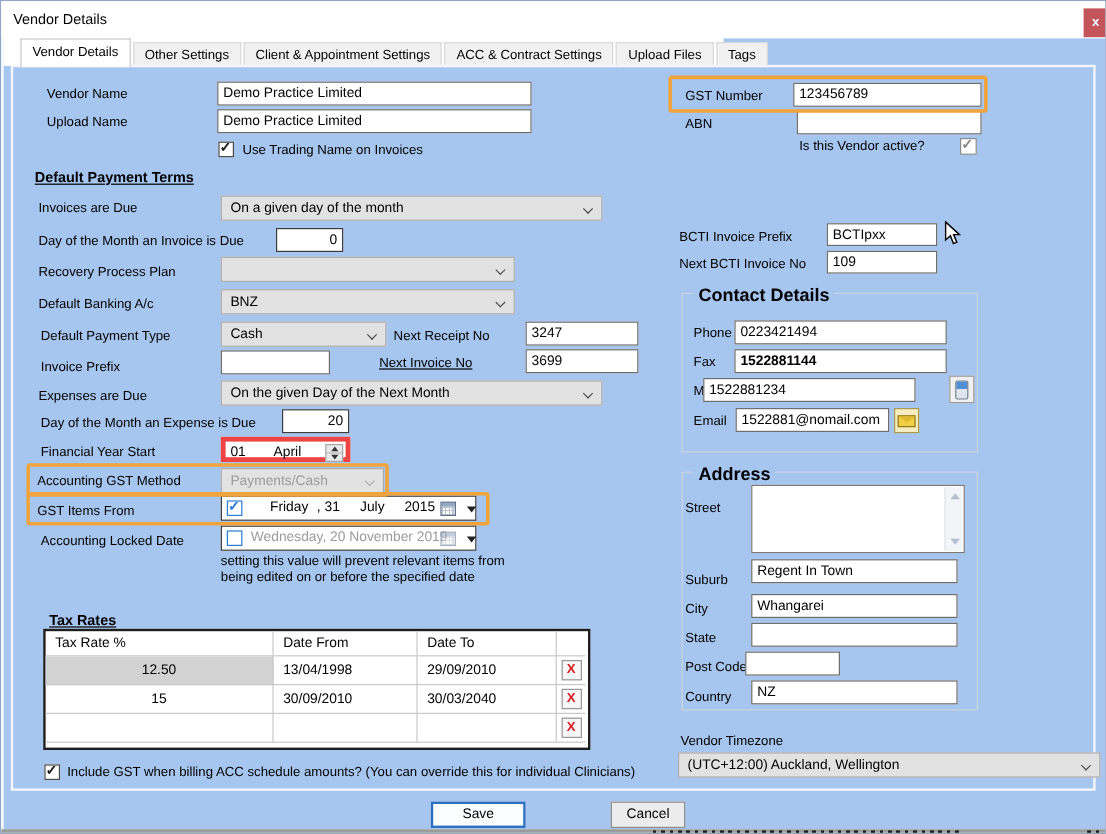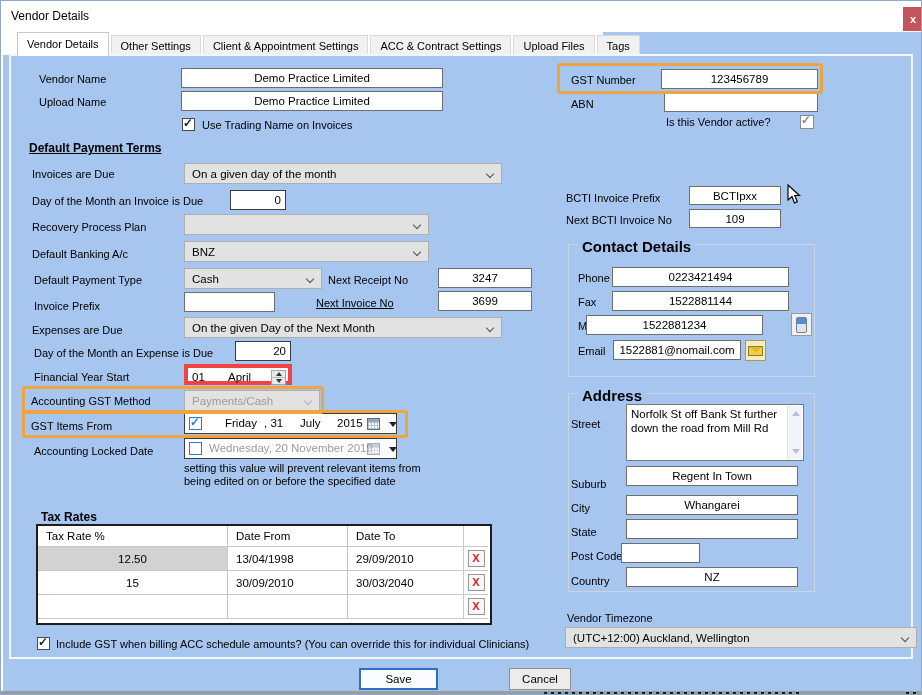--- a/index.html
+++ b/index.html
@@ -20,21 +20,21 @@
   .title { position:absolute; left:10px; top:8px; font-size:12px; }
   .closebtn { position:absolute; left:902px; top:6px; width:20px; height:24px; background:#c4545c;
     color:#fff; font-weight:bold; font-size:11px; display:flex; align-items:center; justify-content:center; cursor:pointer; }
   
   .tabstrip { position:absolute; left:16px; top:31px; height:24px; display:flex; align-items:flex-end; }
   .tab { height:21px; line-height:20px; padding:0 9px; background:#f1f1f1; border:1px solid #d9d9d9;
     border-bottom:none; margin-right:2px; font-size:11px; white-space:nowrap; cursor:pointer; }
   .tab.active { height:24px; line-height:23px; background:#fff; border-color:#c8c8c8; position:relative; z-index:3; }
   
   .txt { position:absolute; background:#fff; border:1px solid #6e6e6e; font-size:11.5px;
-    font-family:"Liberation Sans", sans-serif; padding:0 4px; height:20px;text-align:center; }
+    font-family:"Liberation Sans", sans-serif; padding:0 4px; height:20px; }
   .numbox { position:absolute; background:#fff; border:1px solid #3c3c3c; font-size:11.5px;
     font-family:"Liberation Sans", sans-serif; padding:0 4px; height:20px; text-align:right; }
   .combo { position:absolute; height:21px; background:#e2e2e2; border:1px solid #aeaeae;
     display:flex; align-items:center; padding:0 7px; font-size:11.5px; cursor:pointer; }
   .combo .chev { position:absolute; right:8px; top:7px; width:6px; height:6px;
     border-right:1.6px solid #4e4e4e; border-bottom:1.6px solid #4e4e4e; transform:rotate(45deg); }
   .combo.disabled { color:#9b9b9b; }
   .combo.disabled .chev { border-color:#b0b0b0; }
   .cb { position:absolute; width:13px; height:13px; background:#fff; border:1px solid #4a4a4a; cursor:pointer; }
   .cb.on::after { content:"✓"; position:absolute; left:0px; top:-3px; font-size:12px; font-weight:bold; color:#1c1c1c; }
@@ -222,21 +222,21 @@
   <div class="dtp disabled" style="left:183px;top:437px;width:213px;">
     <span class="cb blue"></span>
     <span class="abs" style="left:24px;top:3px;">Wednesday, 20 November 2019</span>
     <span class="calico abs" style="left:182px;top:4px;"></span>
     <span class="dda abs" style="left:199px;top:8px;"></span>
   </div>
 
   <span class="note" style="left:183px;top:461px;">setting this value will prevent relevant items from</span>
   <span class="note" style="left:183px;top:474px;">being edited on or before the specified date</span>
 
-  <span class="hdr" style="left:40px;top:509px;">Tax Rates</span>
+  <span class="hdr" style="left:40px;top:509px;text-decoration:underline;">Tax Rates</span>
   <div class="taxwrap" style="left:35px;top:523px;width:456px;height:101px;">
     <div class="trow thead">
       <div class="tcell c0">Tax Rate %</div>
       <div class="tcell c1">Date From</div>
       <div class="tcell c2">Date To</div>
       <div class="tcell c3"></div>
     </div>
     <div class="trow tdata">
       <div class="tcell c0 selcell">12.50</div>
       <div class="tcell c1">13/04/1998</div>
@@ -279,37 +279,36 @@
   <span class="lbl" style="left:565px;top:191px;">BCTI Invoice Prefix</span>
   <input class="txt" style="left: 688px; top: 185px; width: 92px; height: 19px;" value="BCTIpxx">
   <span class="lbl" style="left:565px;top:213px;">Next BCTI Invoice No</span>
   <input class="txt" style="left: 688px; top: 208px; width: 92px; height: 19px;" value="109">
 
   <div class="gbox" style="left:567px;top:243px;width:247px;height:133px;"></div>
   <span class="gtitle" style="left:577px;top:237px;">Contact Details</span>
   <span class="lbl" style="left:577px;top:271px;">Phone</span>
   <input class="txt" style="left: 611px; top: 266px; width: 177px;" value="0223421494">
   <span class="lbl" style="left:577px;top:295px;">Fax</span>
-  <input class="txt" style="left: 611px; top: 290px; width: 177px;" value="1522881144">
+  <input class="txt" style="left: 611px; top: 290px; width: 177px; font-weight: bold;" value="1522881144">
   <span class="lbl" style="left:577px;top:319px;">Mobile</span>
   <input class="txt" style="left: 585px; top: 314px; width: 177px;" value="1522881234">
   <span class="icobtn" style="left:790px;top:312px;width:21px;height:23px;">
     <span class="mobico"></span>
   </span>
   <span class="lbl" style="left:577px;top:344px;">Email</span>
   <input class="txt" style="left: 612px; top: 339px; width: 128px;" value="1522881@nomail.com">
   <span class="icobtn envbtn" style="left:744px;top:339px;width:21px;height:21px;">
     <span class="envico"></span>
   </span>
 
   <div class="gbox" style="left:567px;top:392px;width:247px;height:199px;"></div>
   <span class="gtitle" style="left:577px;top:386px;">Address</span>
   <span class="lbl" style="left:570px;top:417px;">Street</span>
   <div class="street" style="left:625px;top:403px;width:178px;height:57px;">
-    <span>Norfolk St off Bank St further down the road from Mill Rd</span>
     <span class="vscroll">
       <span class="varrow up"></span>
       <span class="varrow dn"></span>
     </span>
   </div>
   <span class="lbl" style="left:570px;top:477px;">Suburb</span>
   <input class="txt" style="left: 625px; top: 465px; width: 172px;" value="Regent In Town">
   <span class="lbl" style="left:570px;top:501px;">City</span>
   <input class="txt" style="left: 625px; top: 494px; width: 172px;" value="Whangarei">
   <span class="lbl" style="left:570px;top:525px;">State</span>

